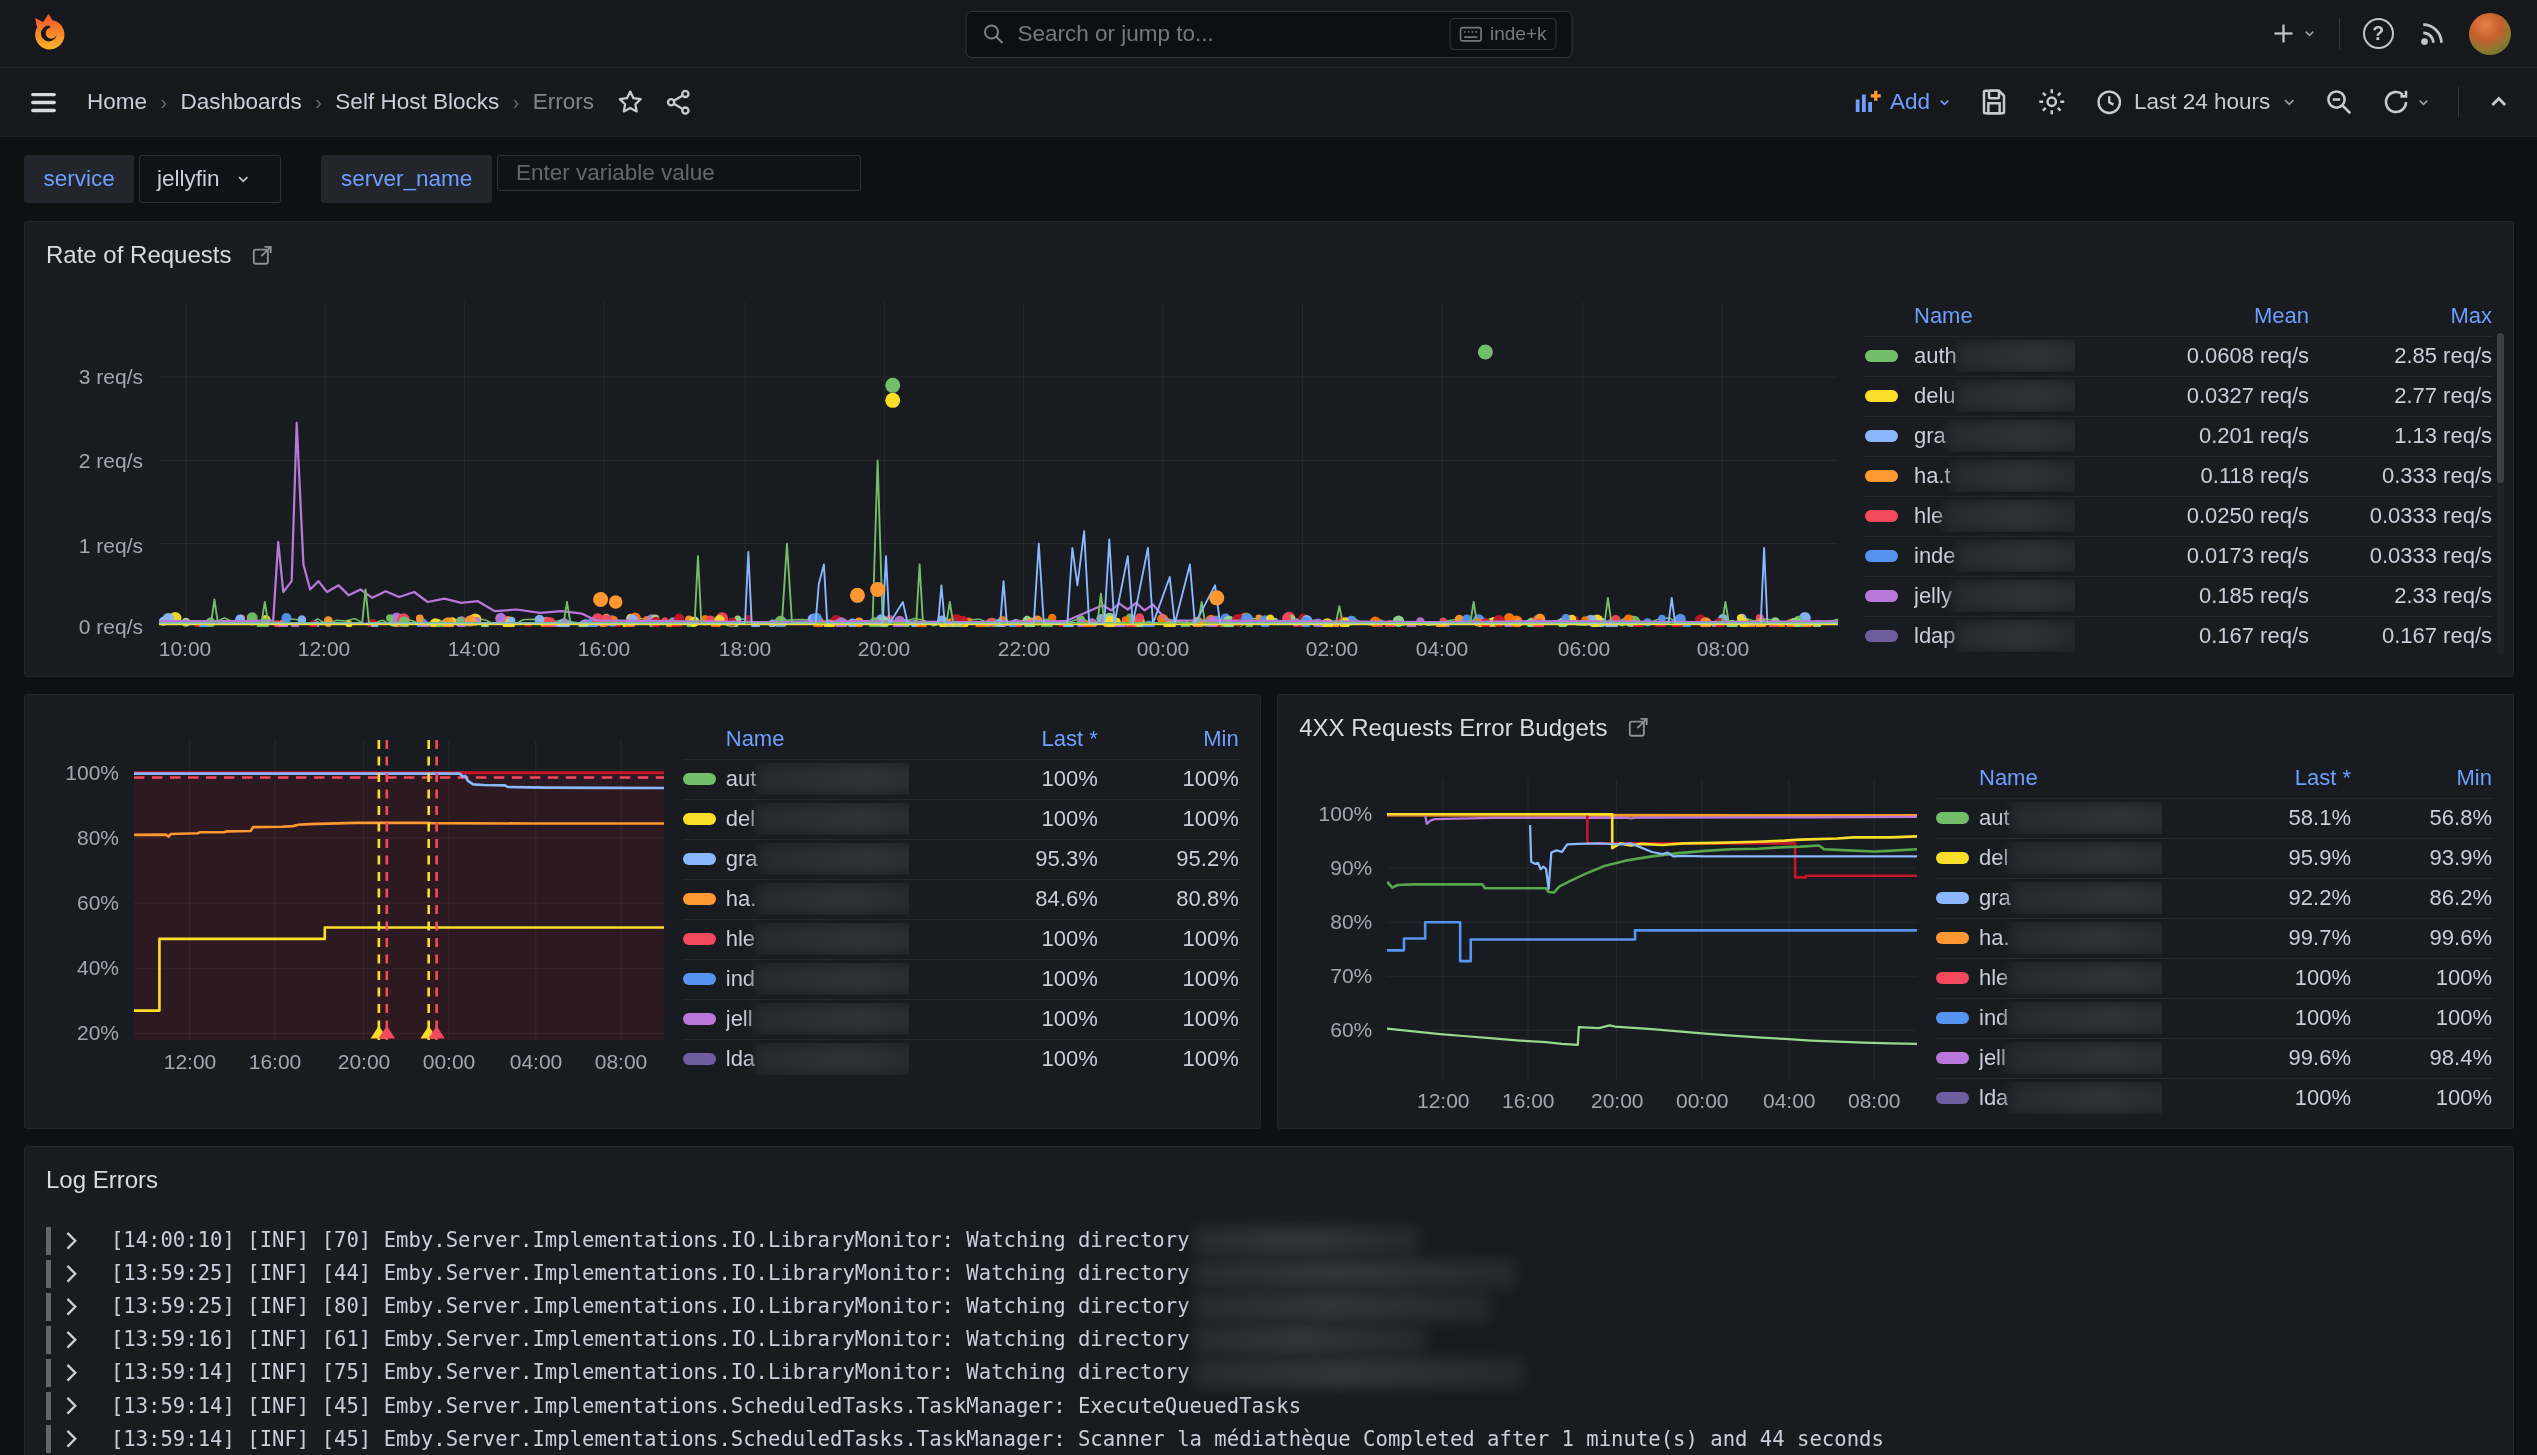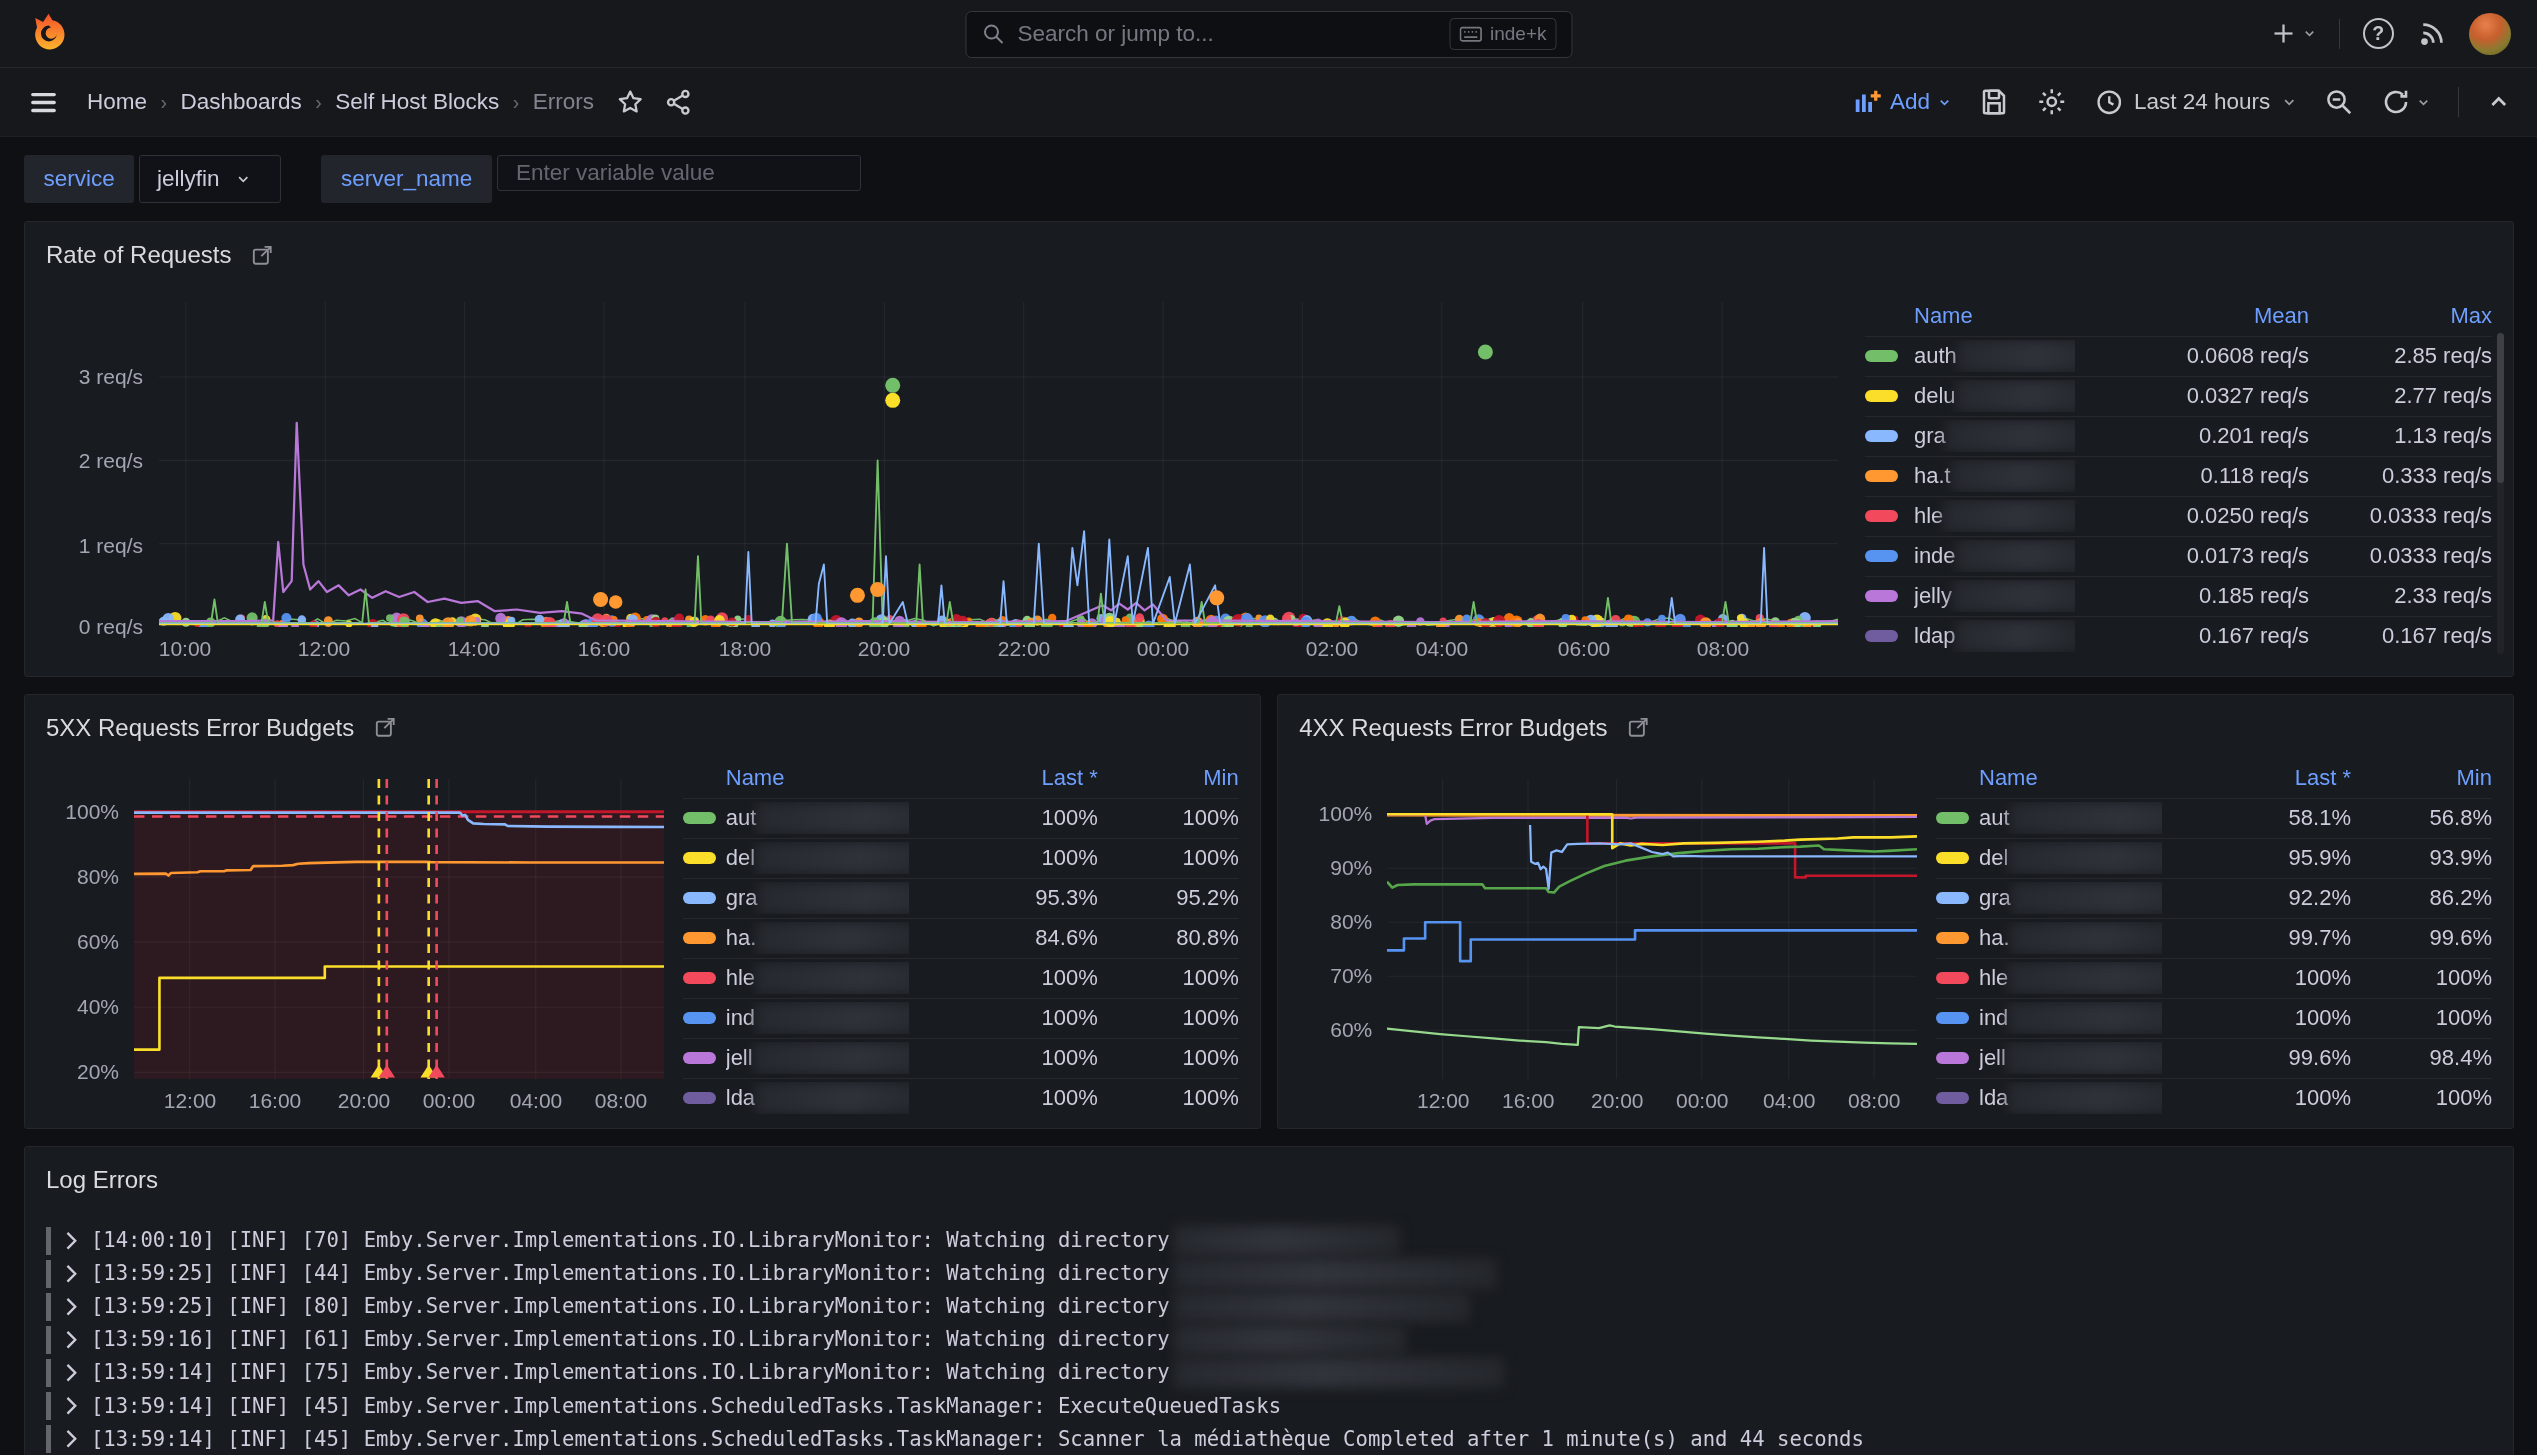--- a/index.html
+++ b/index.html
@@ -81,21 +81,21 @@
   .redact { display:inline-block; height:31.5px; border-radius:3.7px; vertical-align:middle;
             background:linear-gradient(100deg,#25282e 0%,#2f3239 30%,#23262b 55%,#2c2f36 80%,#22252a 100%);
             filter:blur(5.2px); flex:none; }
   .sbtrack { position:absolute; right:-12px; top:37px; width:7.5px; height:321px; background:rgba(255,255,255,.04); border-radius:3.7px; }
   .sbthumb { width:7.5px; height:150px; background:#3e4046; border-radius:3.7px; }
 
   
   .logs { margin-top:25.5px; font-family:"DejaVu Sans Mono",monospace; font-size:20.6px; }
   .logline { display:flex; align-items:center; height:33px; gap:13.5px; }
   .logbar { width:5.2px; height:28.5px; background:#63666d; flex:none; }
-  .logtext { white-space:nowrap; color:#ccccdc; }
+  .logtext { white-space:nowrap; color:#ccccdc;margin-left:20px; }
   .logredact { display:inline-block; height:30px; border-radius:3px; vertical-align:middle; margin:0 4.5px;
                background:linear-gradient(100deg,#26292f,#31343b 45%,#24272c); filter:blur(6px); }
   .chev { color:#ccccdc; flex:none; }
 </style>
 </head>
 <body>
 
 <header class="topbar">
   <div class="logo">
     <svg viewBox="0 0 24 24" width="43" height="43">
@@ -692,29 +692,20 @@
             <span class="lg-v">0.167 req/s</span>
             <span class="lg-v">0.167 req/s</span>
           </div>
         </div>
     </div>
   </section>
 
   <div class="row2">
 
     <section class="panel">
-      <div class="panel-h">
-        <span class="ptitle">5XX Requests Error Budgets</span>
-        <span class="extlink">
-          <svg width="22.5" height="22.5" viewBox="0 0 24 24" fill="none" stroke="currentColor" stroke-width="2">
-            <rect x="3" y="6" width="15" height="15" rx="2"></rect>
-              <path d="M11 13 L21 3 M14.5 3 H21 V9.5"></path>
-            </svg>
-        </span>
-      </div>
       <div class="panel-body">
         <div class="chart-area sm">
           <div class="y-axis">
               <div class="ylab" style="top: 293px;">20%</div>
               <div class="ylab" style="top: 228px;">40%</div>
               <div class="ylab" style="top: 163px;">60%</div>
               <div class="ylab" style="top: 98px;">80%</div>
               <div class="ylab" style="top: 33px;">100%</div>
             </div>
           <div class="plot">

